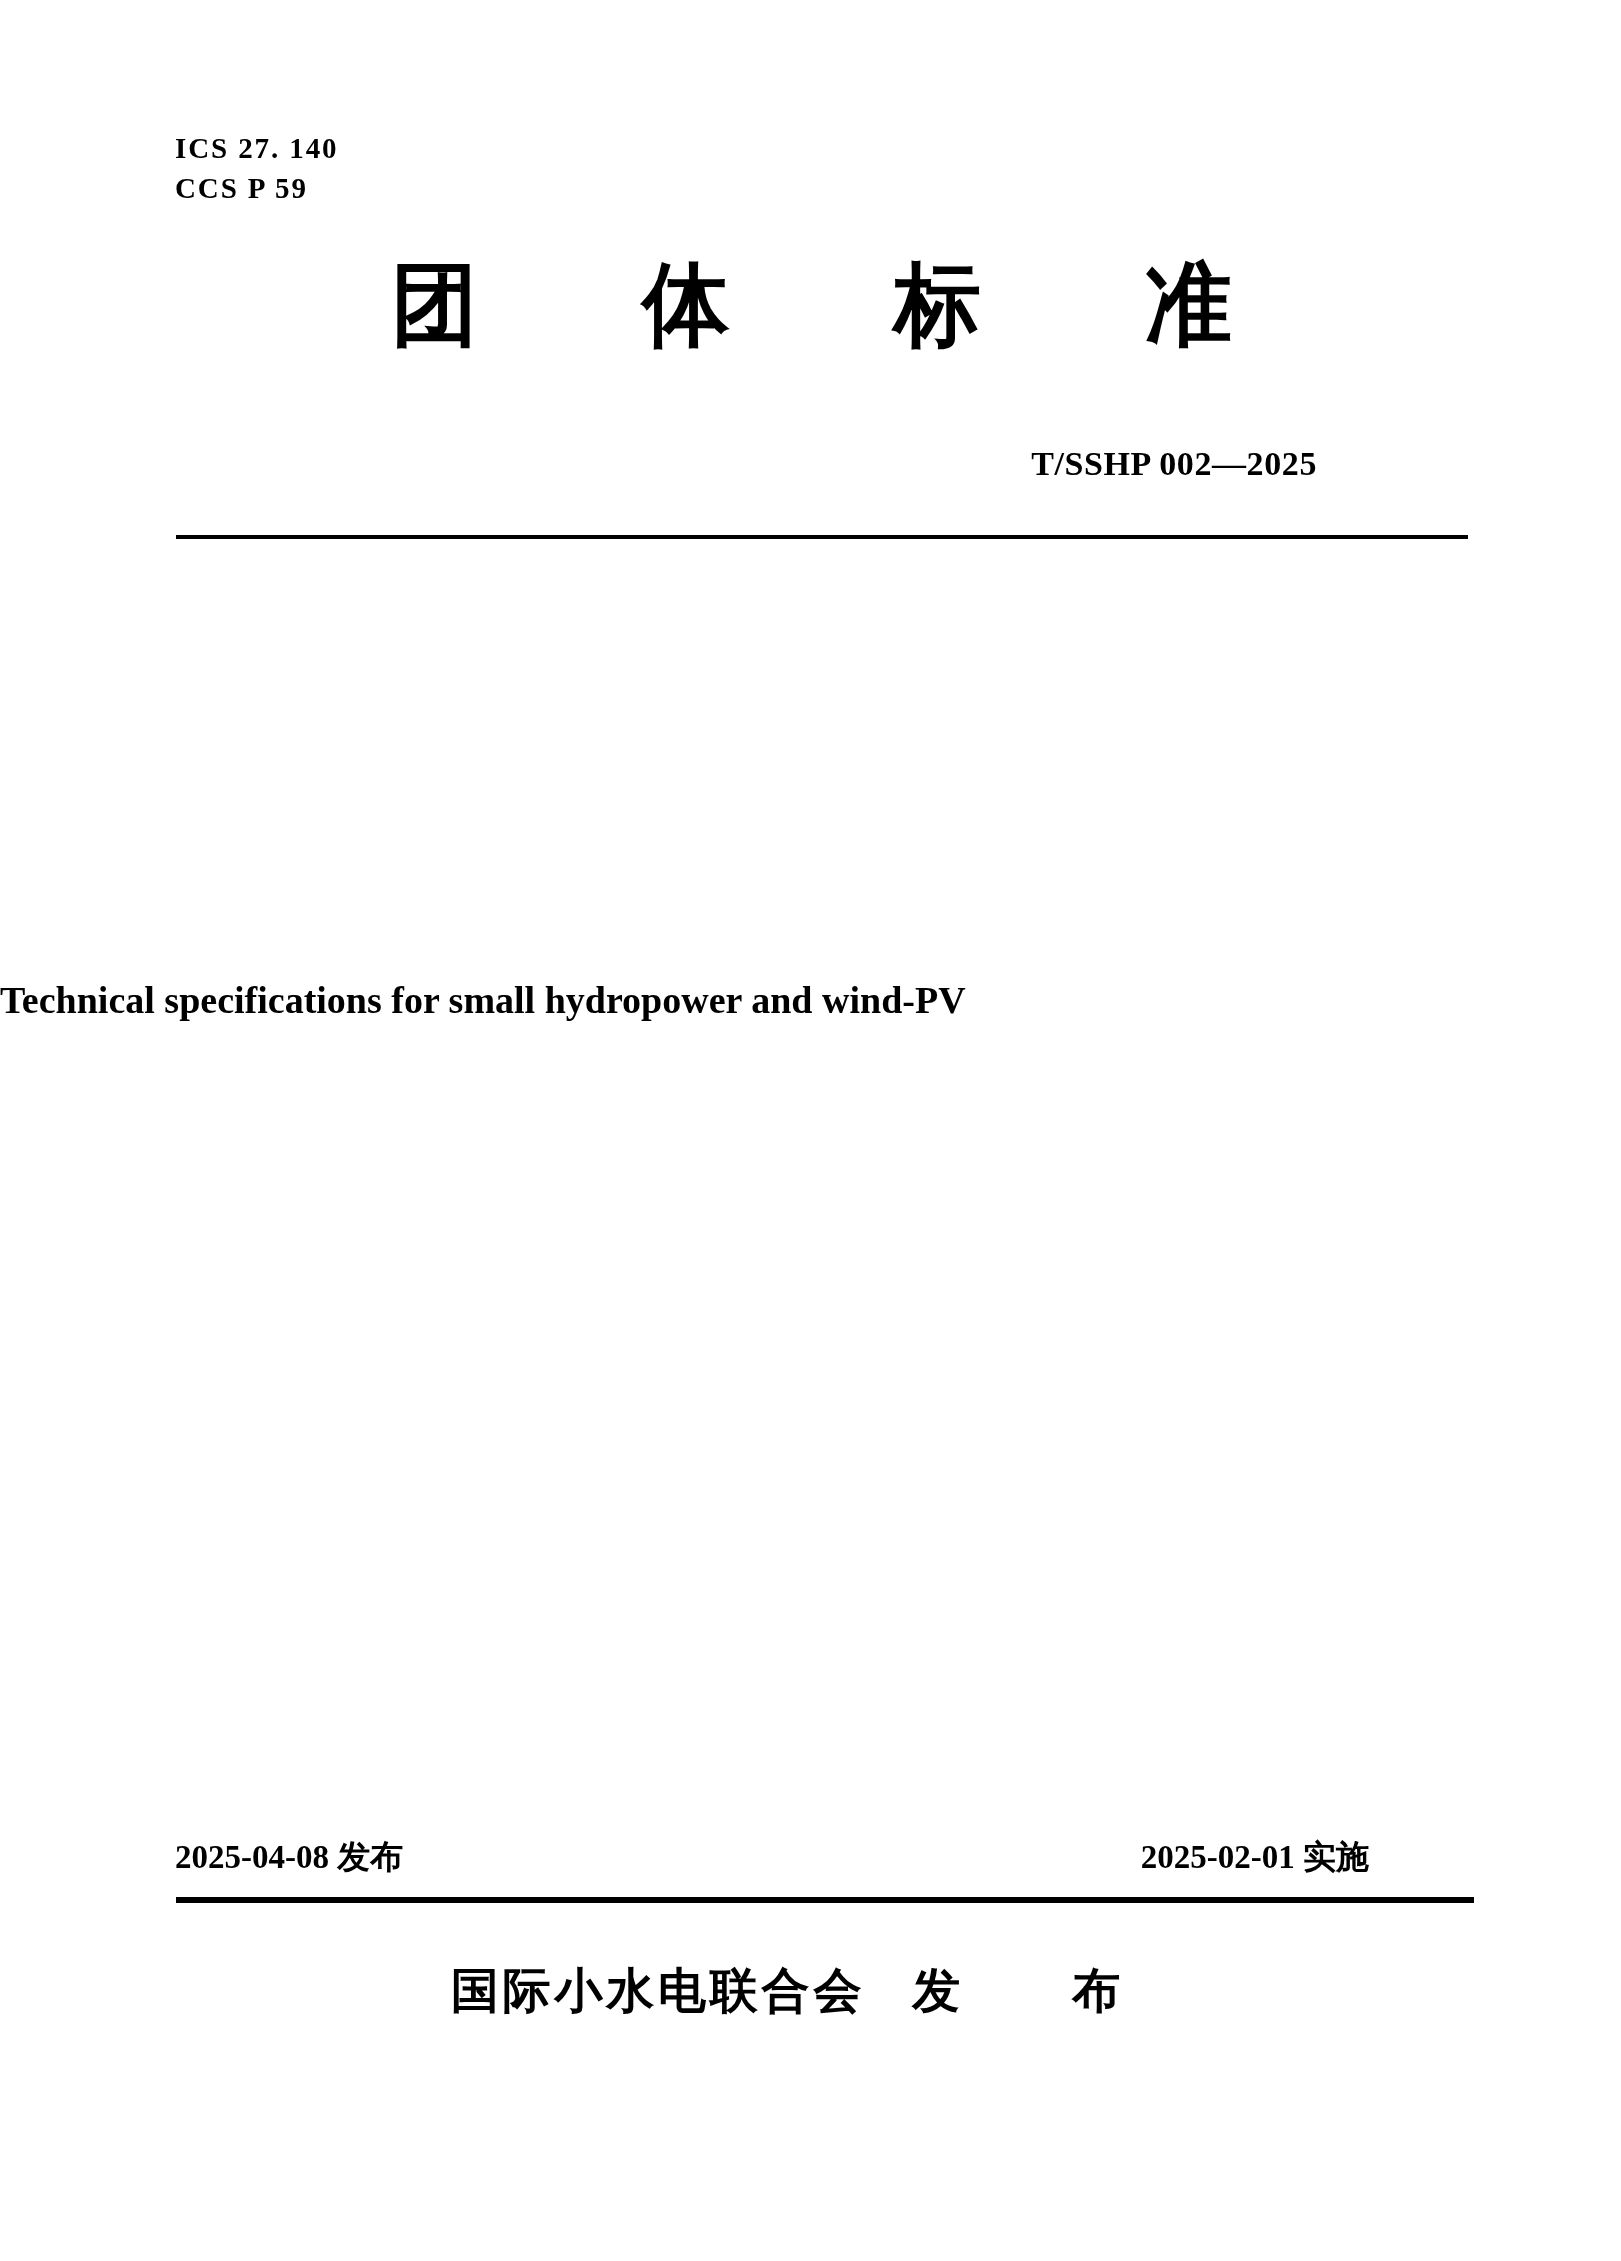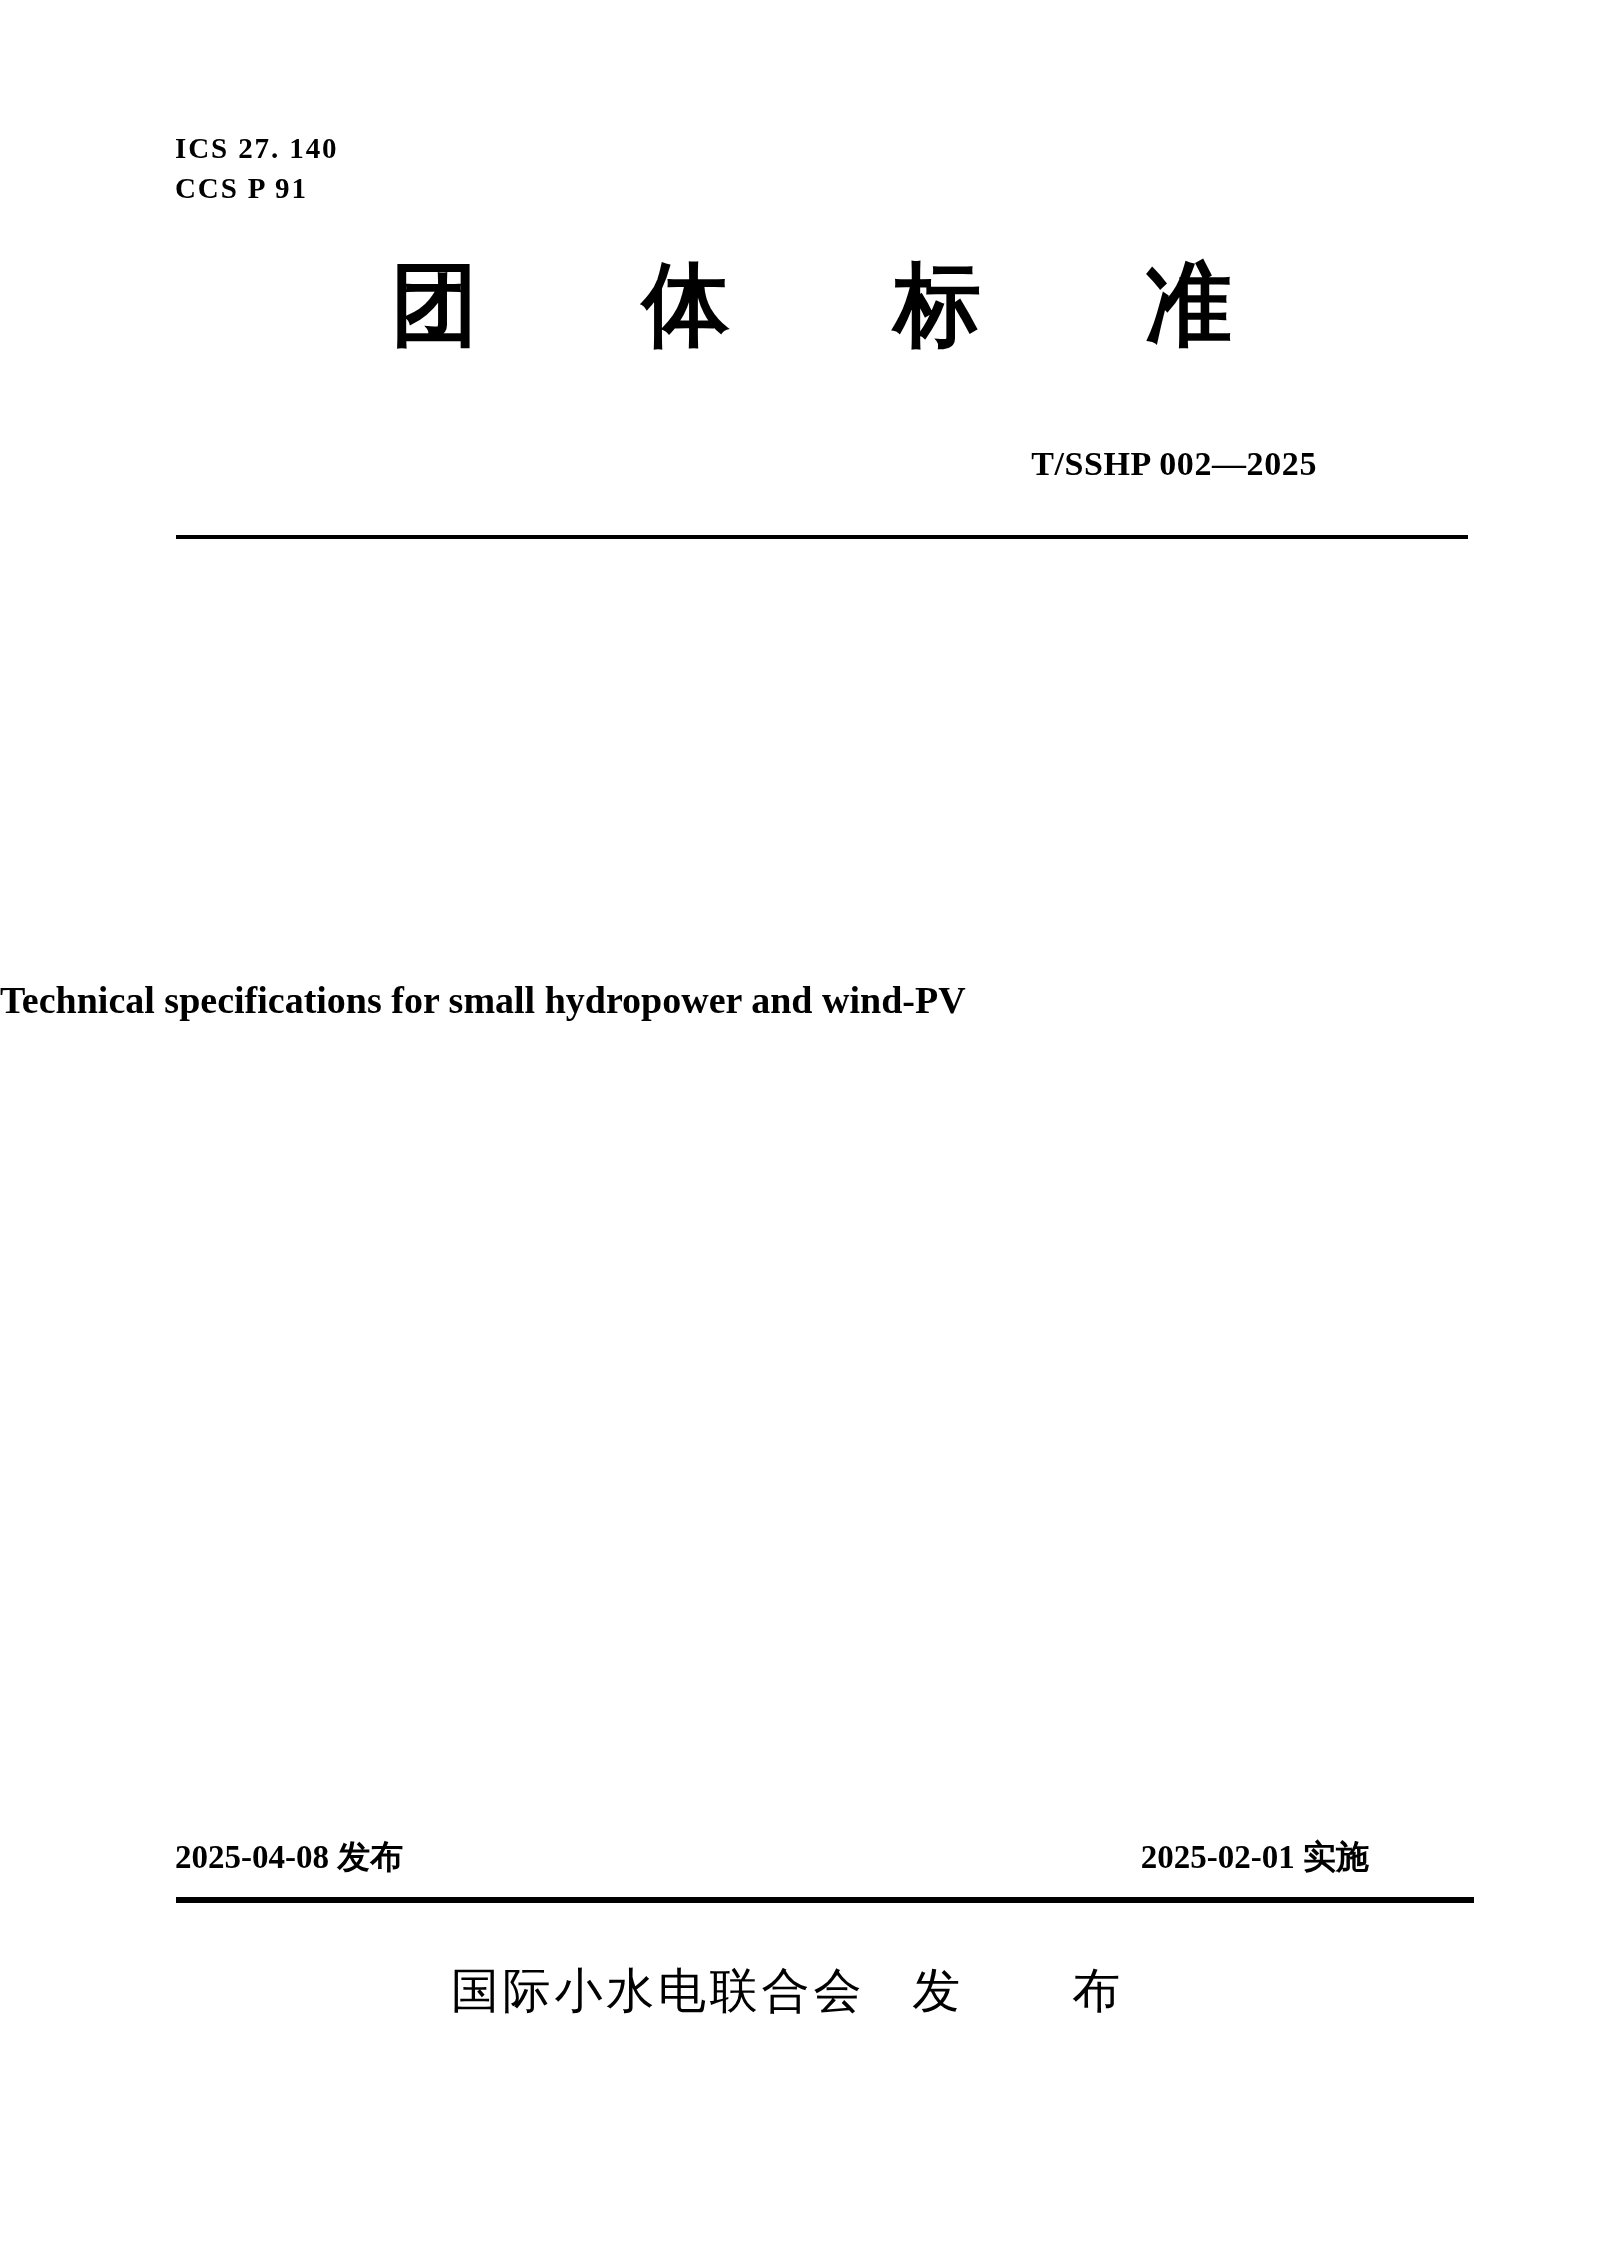--- a/index.html
+++ b/index.html
@@ -135,39 +135,39 @@
     white-space: pre;
   }
   
   .publisher-row {
     position: absolute;
     left: 0;
     top: 1959px;
     width: 1621px;
     text-align: center;
     font-size: 48px;
-    font-weight: normal;
+    font-weight: bold;
     white-space: nowrap;
   }
   .publisher-name {
     letter-spacing: 3.8px;
   }
   .release-label {
     margin-left: 35px;
     letter-spacing: 50px;
   }
 </style>
 </head>
 <body>
 
 <div class="page">
 
   <div class="ics">ICS 27. 140</div>
 
-  <div class="ccs">CCS P 91</div>
+  <div class="ccs">CCS P 59</div>
 
   <div class="doc-type">
     <span>团</span>
     <span>体</span>
     <span>标</span>
     <span>准</span>
   </div>
 
   <div class="std-number">T/SSHP 002—2025</div>
 

